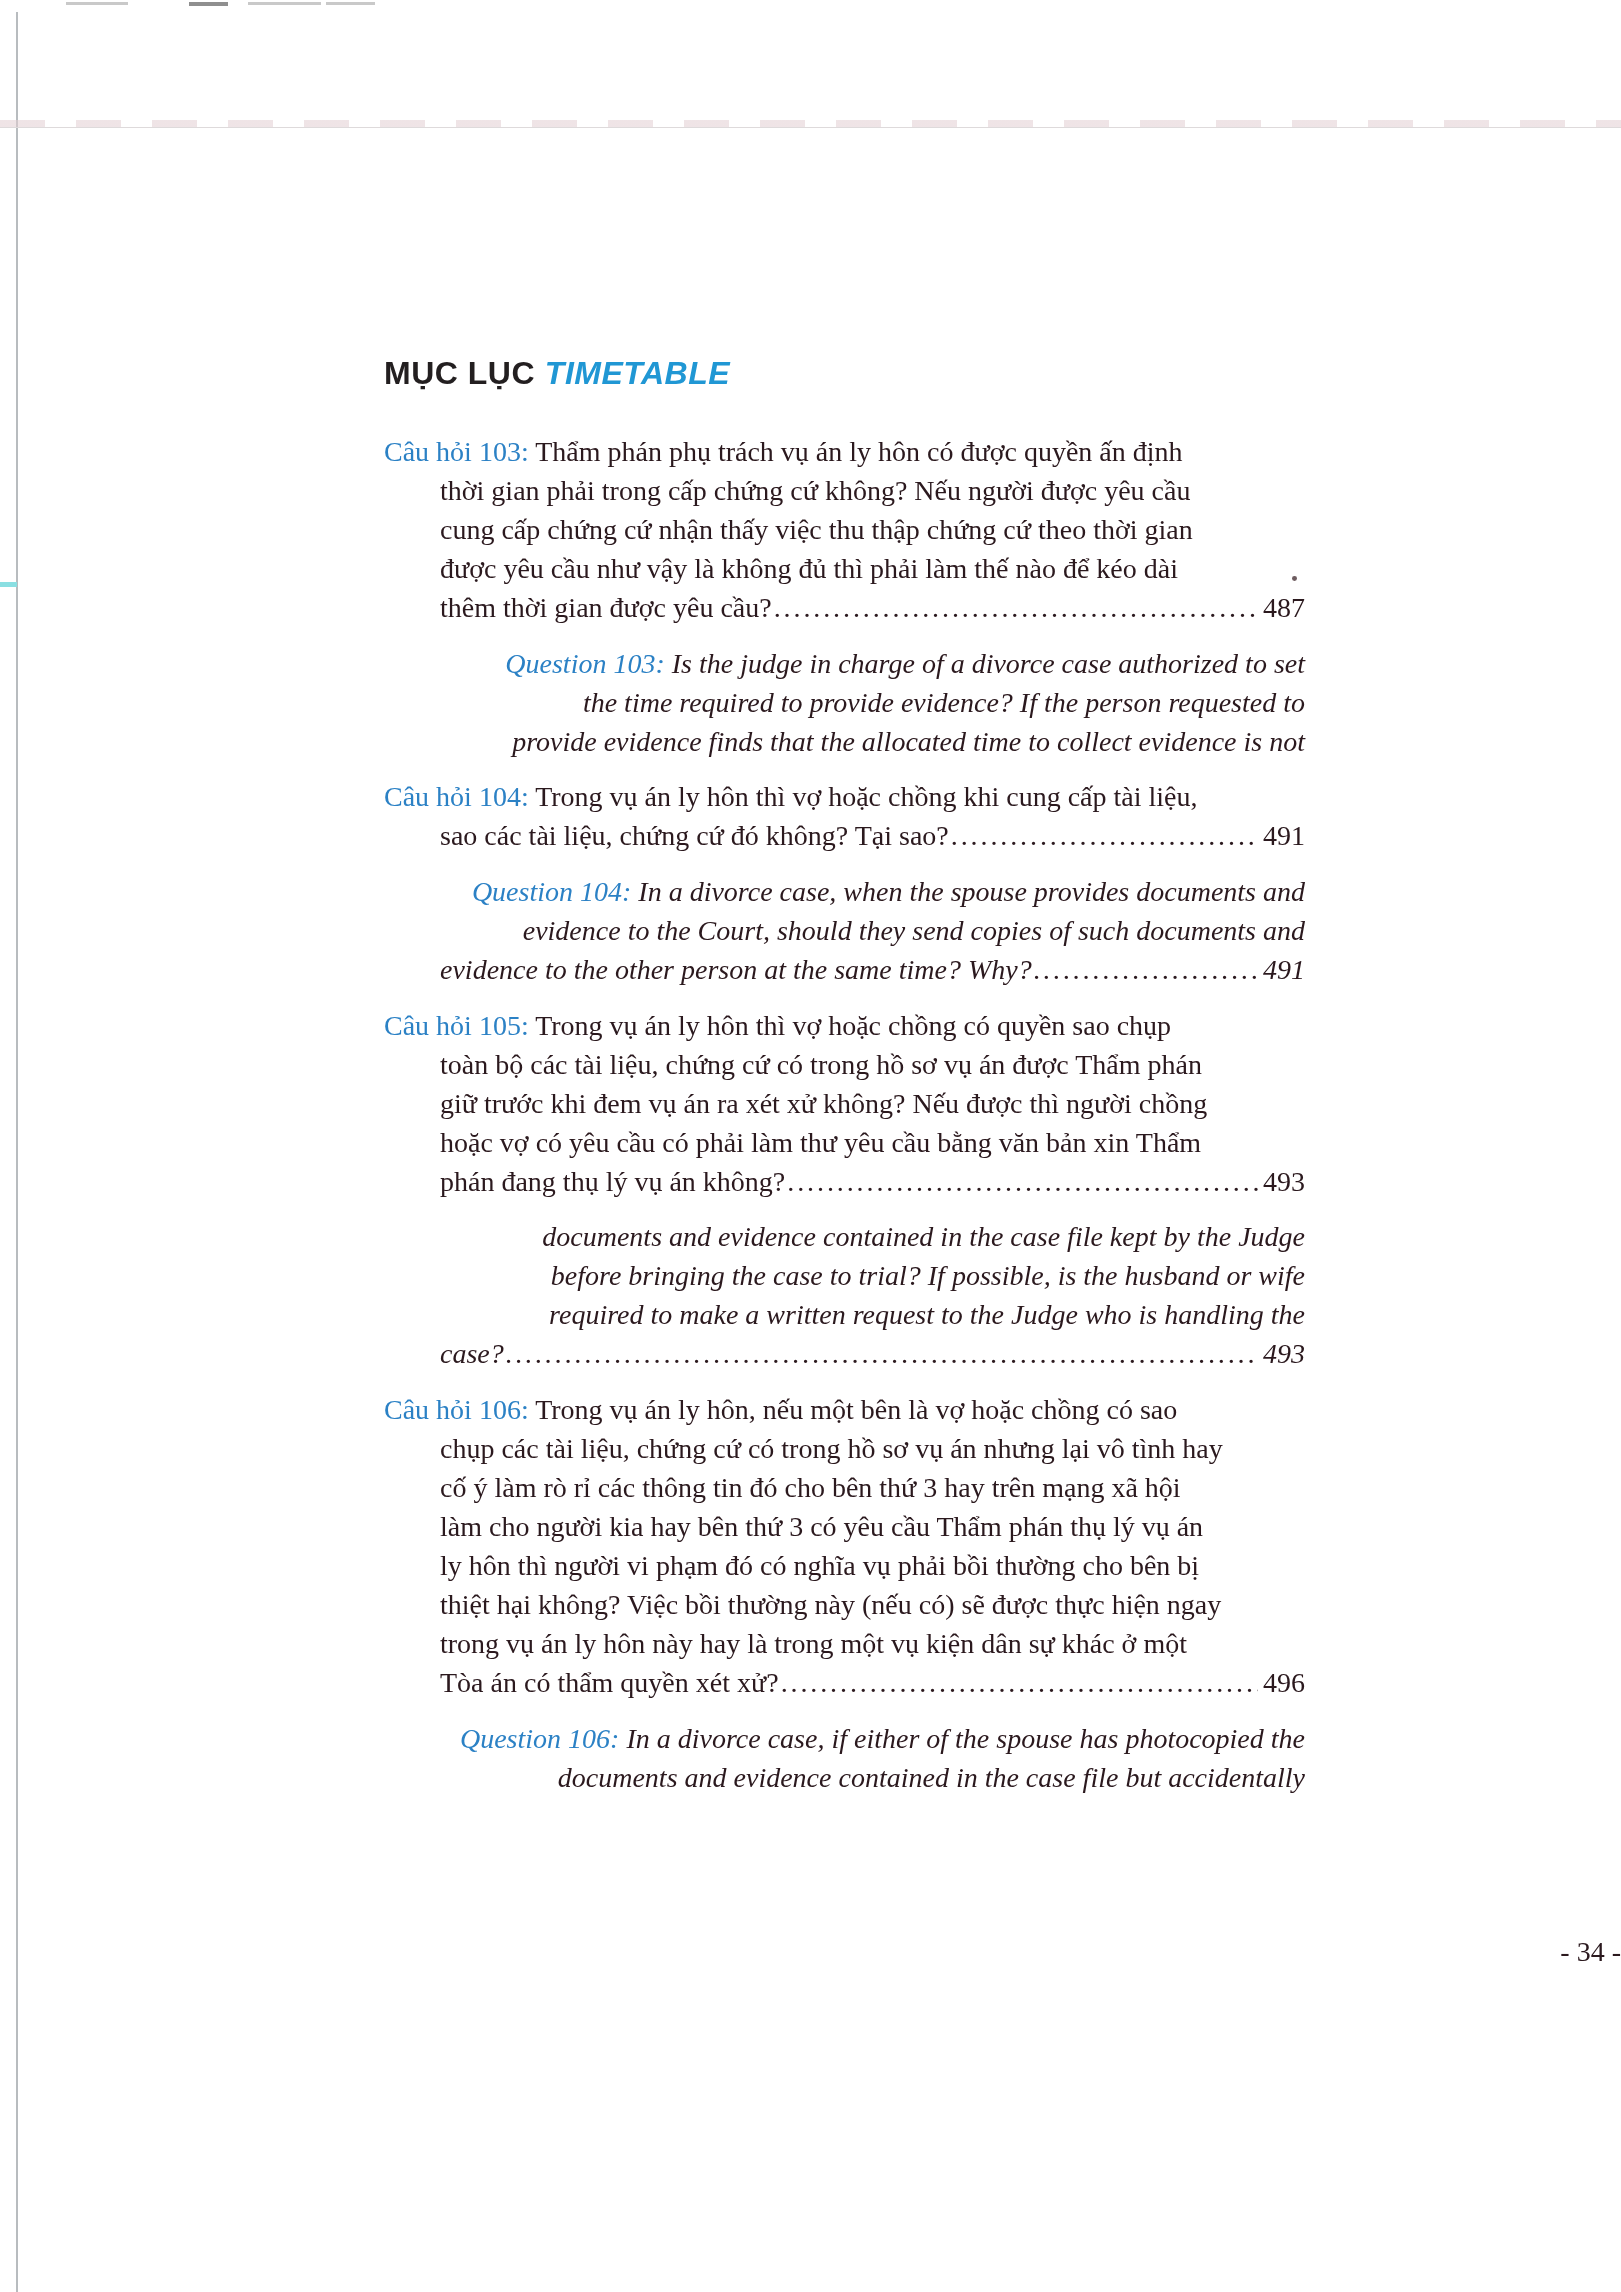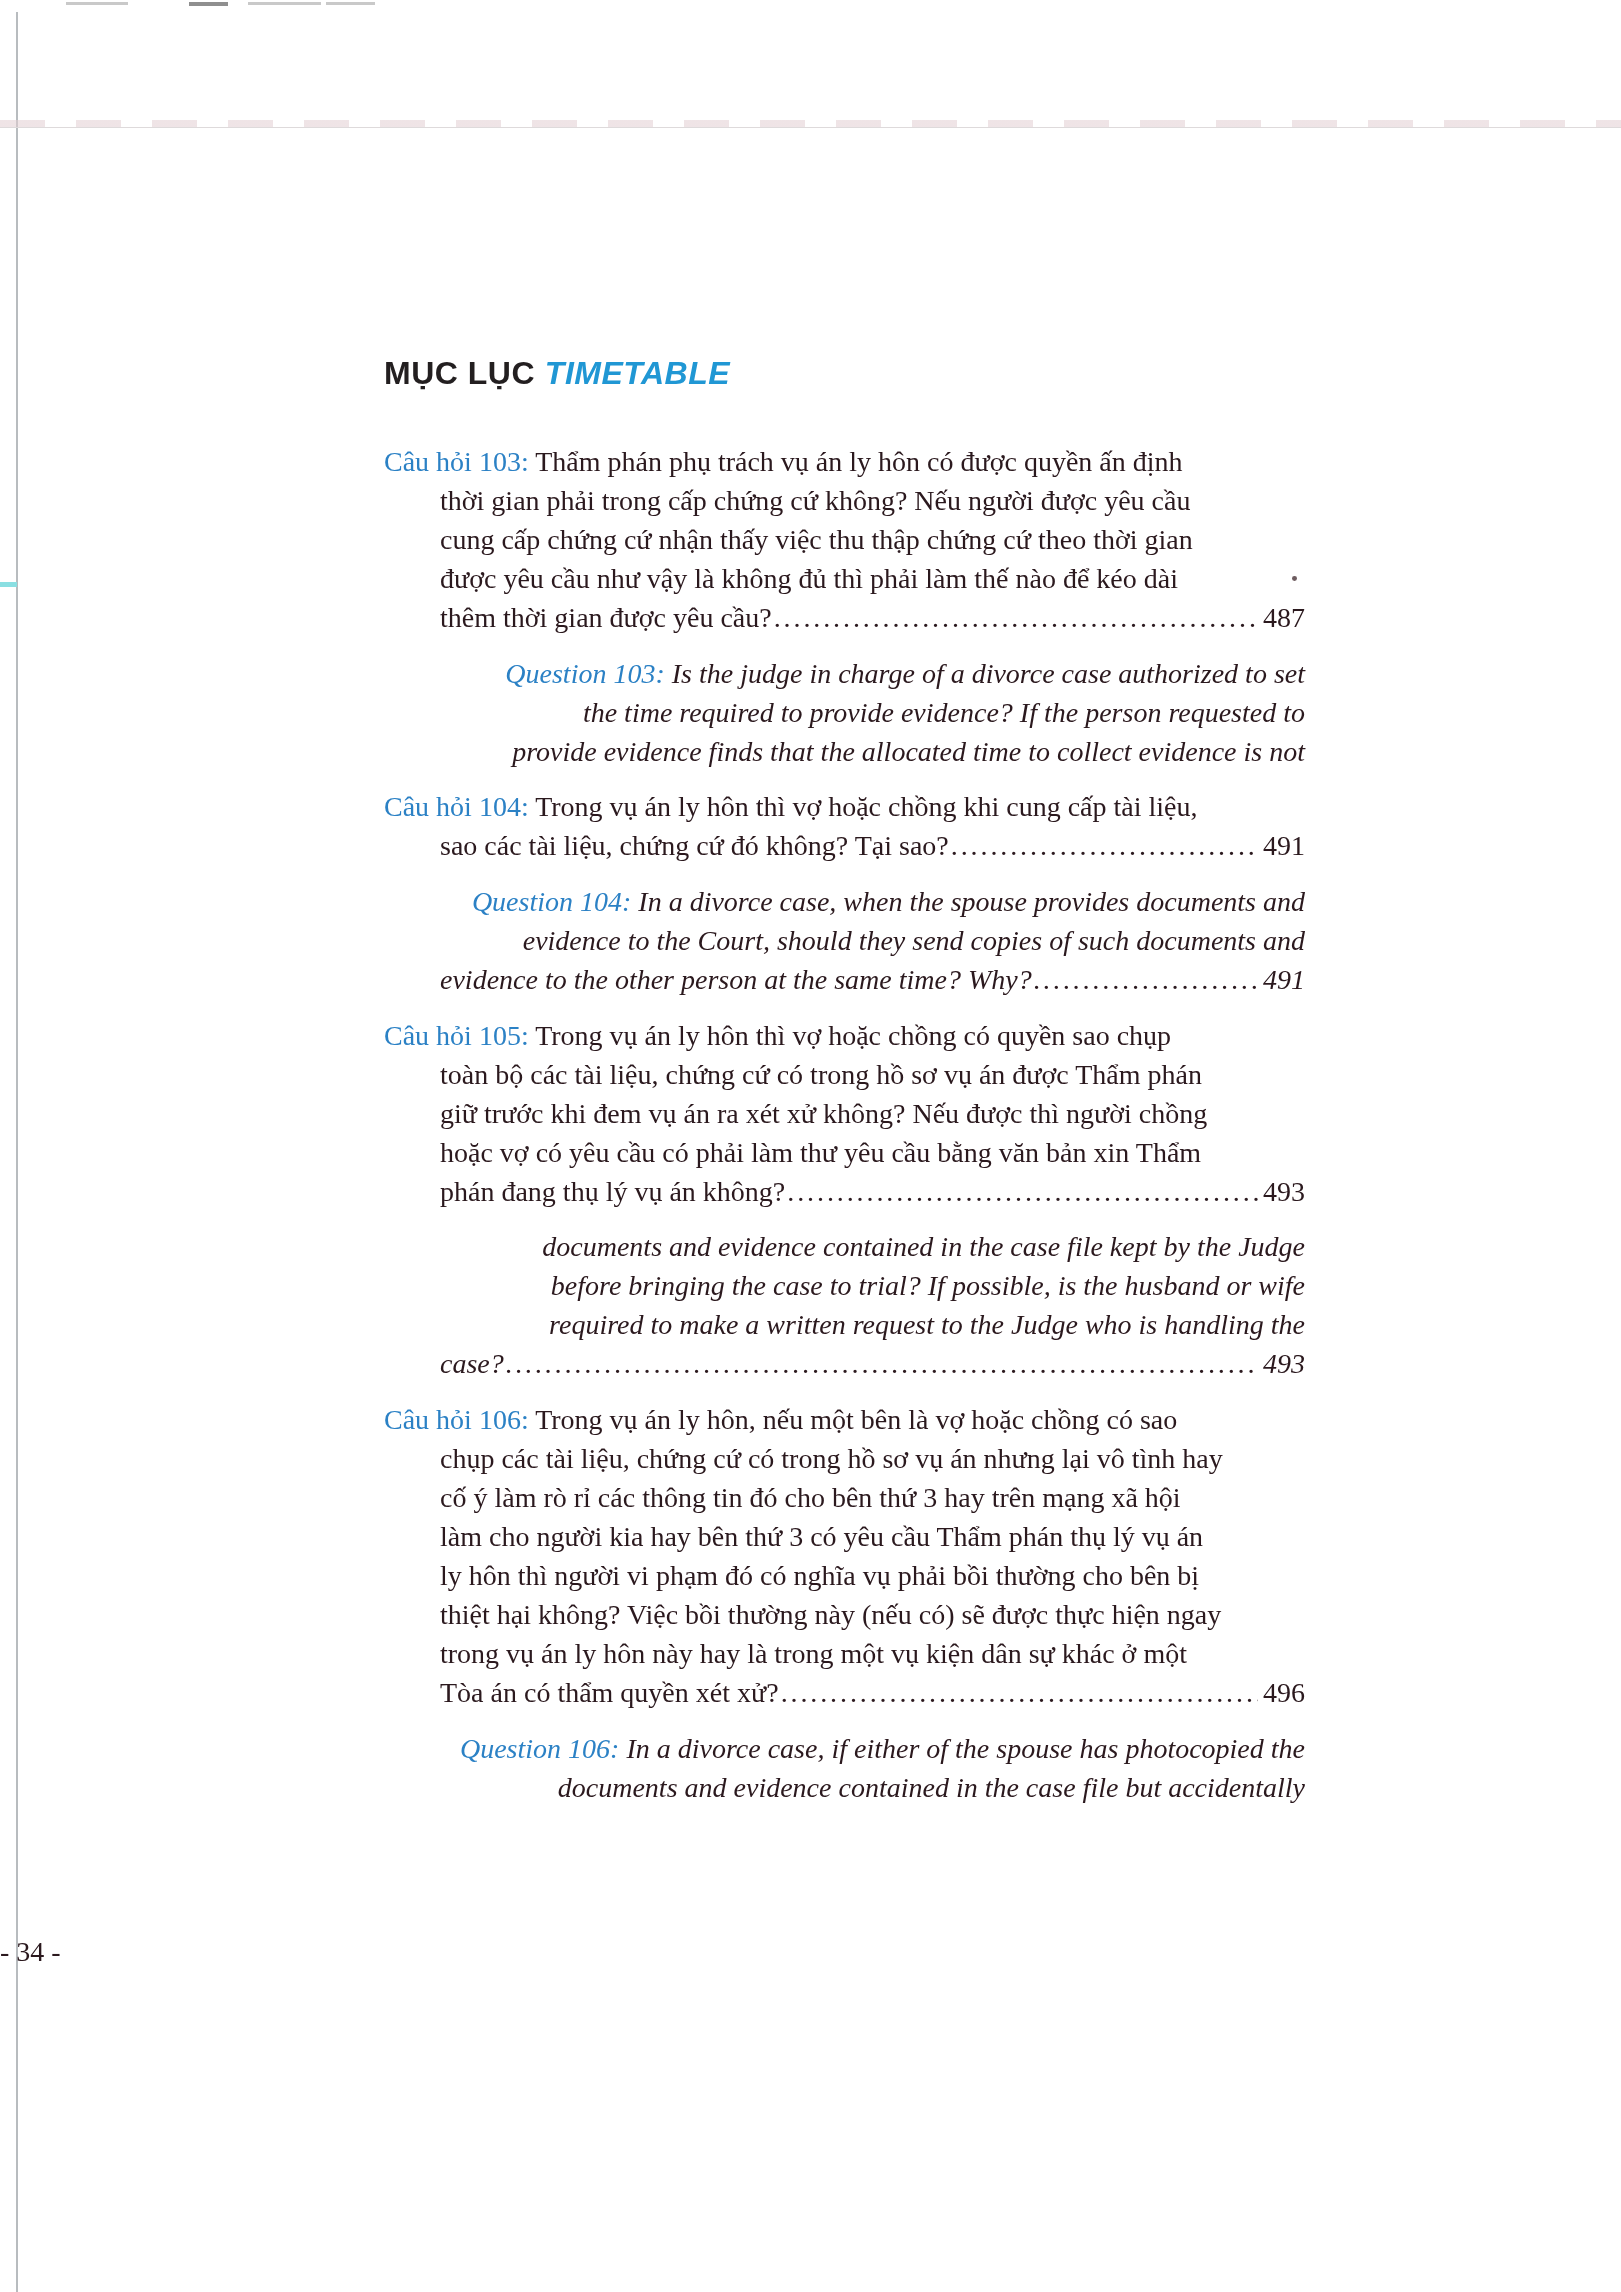--- a/index.html
+++ b/index.html
@@ -83,21 +83,21 @@
   .page-header .title-en {
     font-style: italic;
     color: var(--timetable-blue, #2097d4);
     margin-left: 9.8px;
   }
 
   
   .toc {
     position: absolute;
     left: 384px;
-    top: 442px;
+    top: 432px;
     width: 921px;
   }
   .entry { margin: 0 0 16.7px 0; }
   .line {
     font-size: 28px;
     line-height: 39px;
     white-space: nowrap;
   }
   .line.cont { padding-left: 56px; }
   .line.flexline {
@@ -121,21 +121,21 @@
     letter-spacing: 2.9px;
   }
   .page-num { flex: 0 0 auto; }
 
   
   .page-footer {
     position: absolute;
     left: 0;
     top: 1936px;
     width: 1621px;
-    text-align: left;
+    text-align: right;
     font-size: 28px;
     color: var(--body-text, #2b191e);
   }
 </style>
 </head>
 <body>
 
 <div class="scan-vline"></div>
 <div class="scan-hdash-strip"></div>
 <div class="scan-hline"></div>

